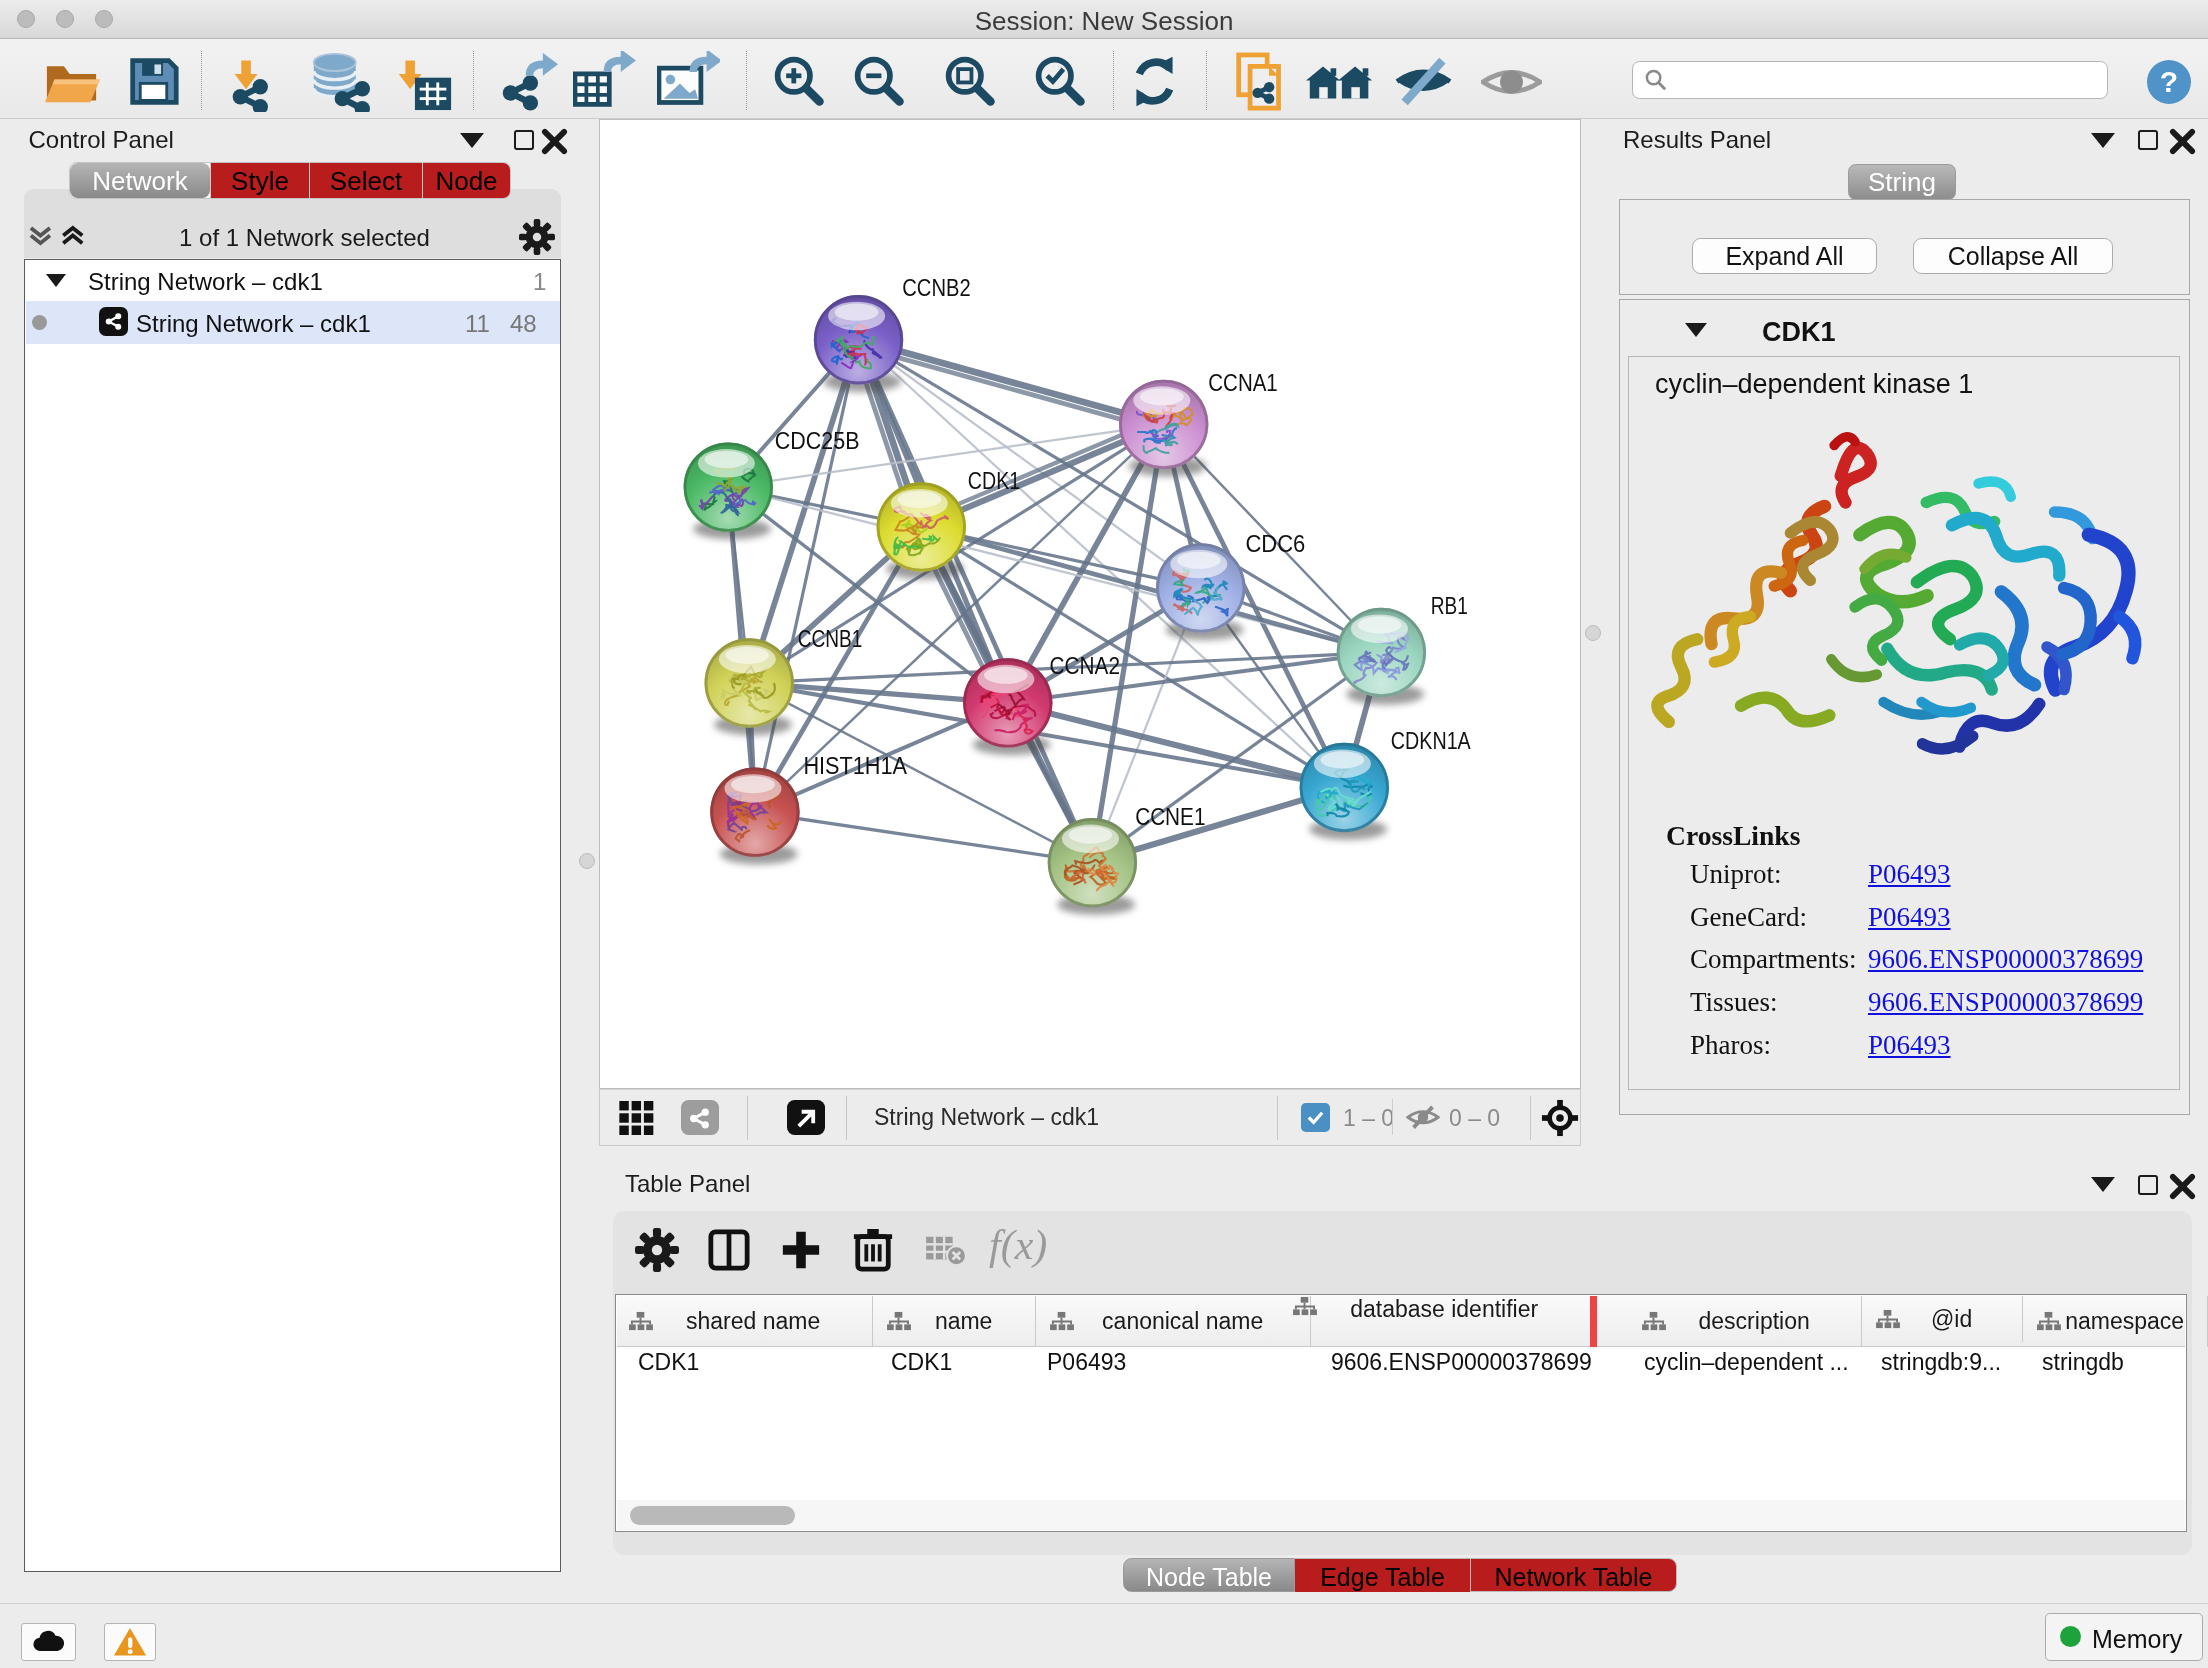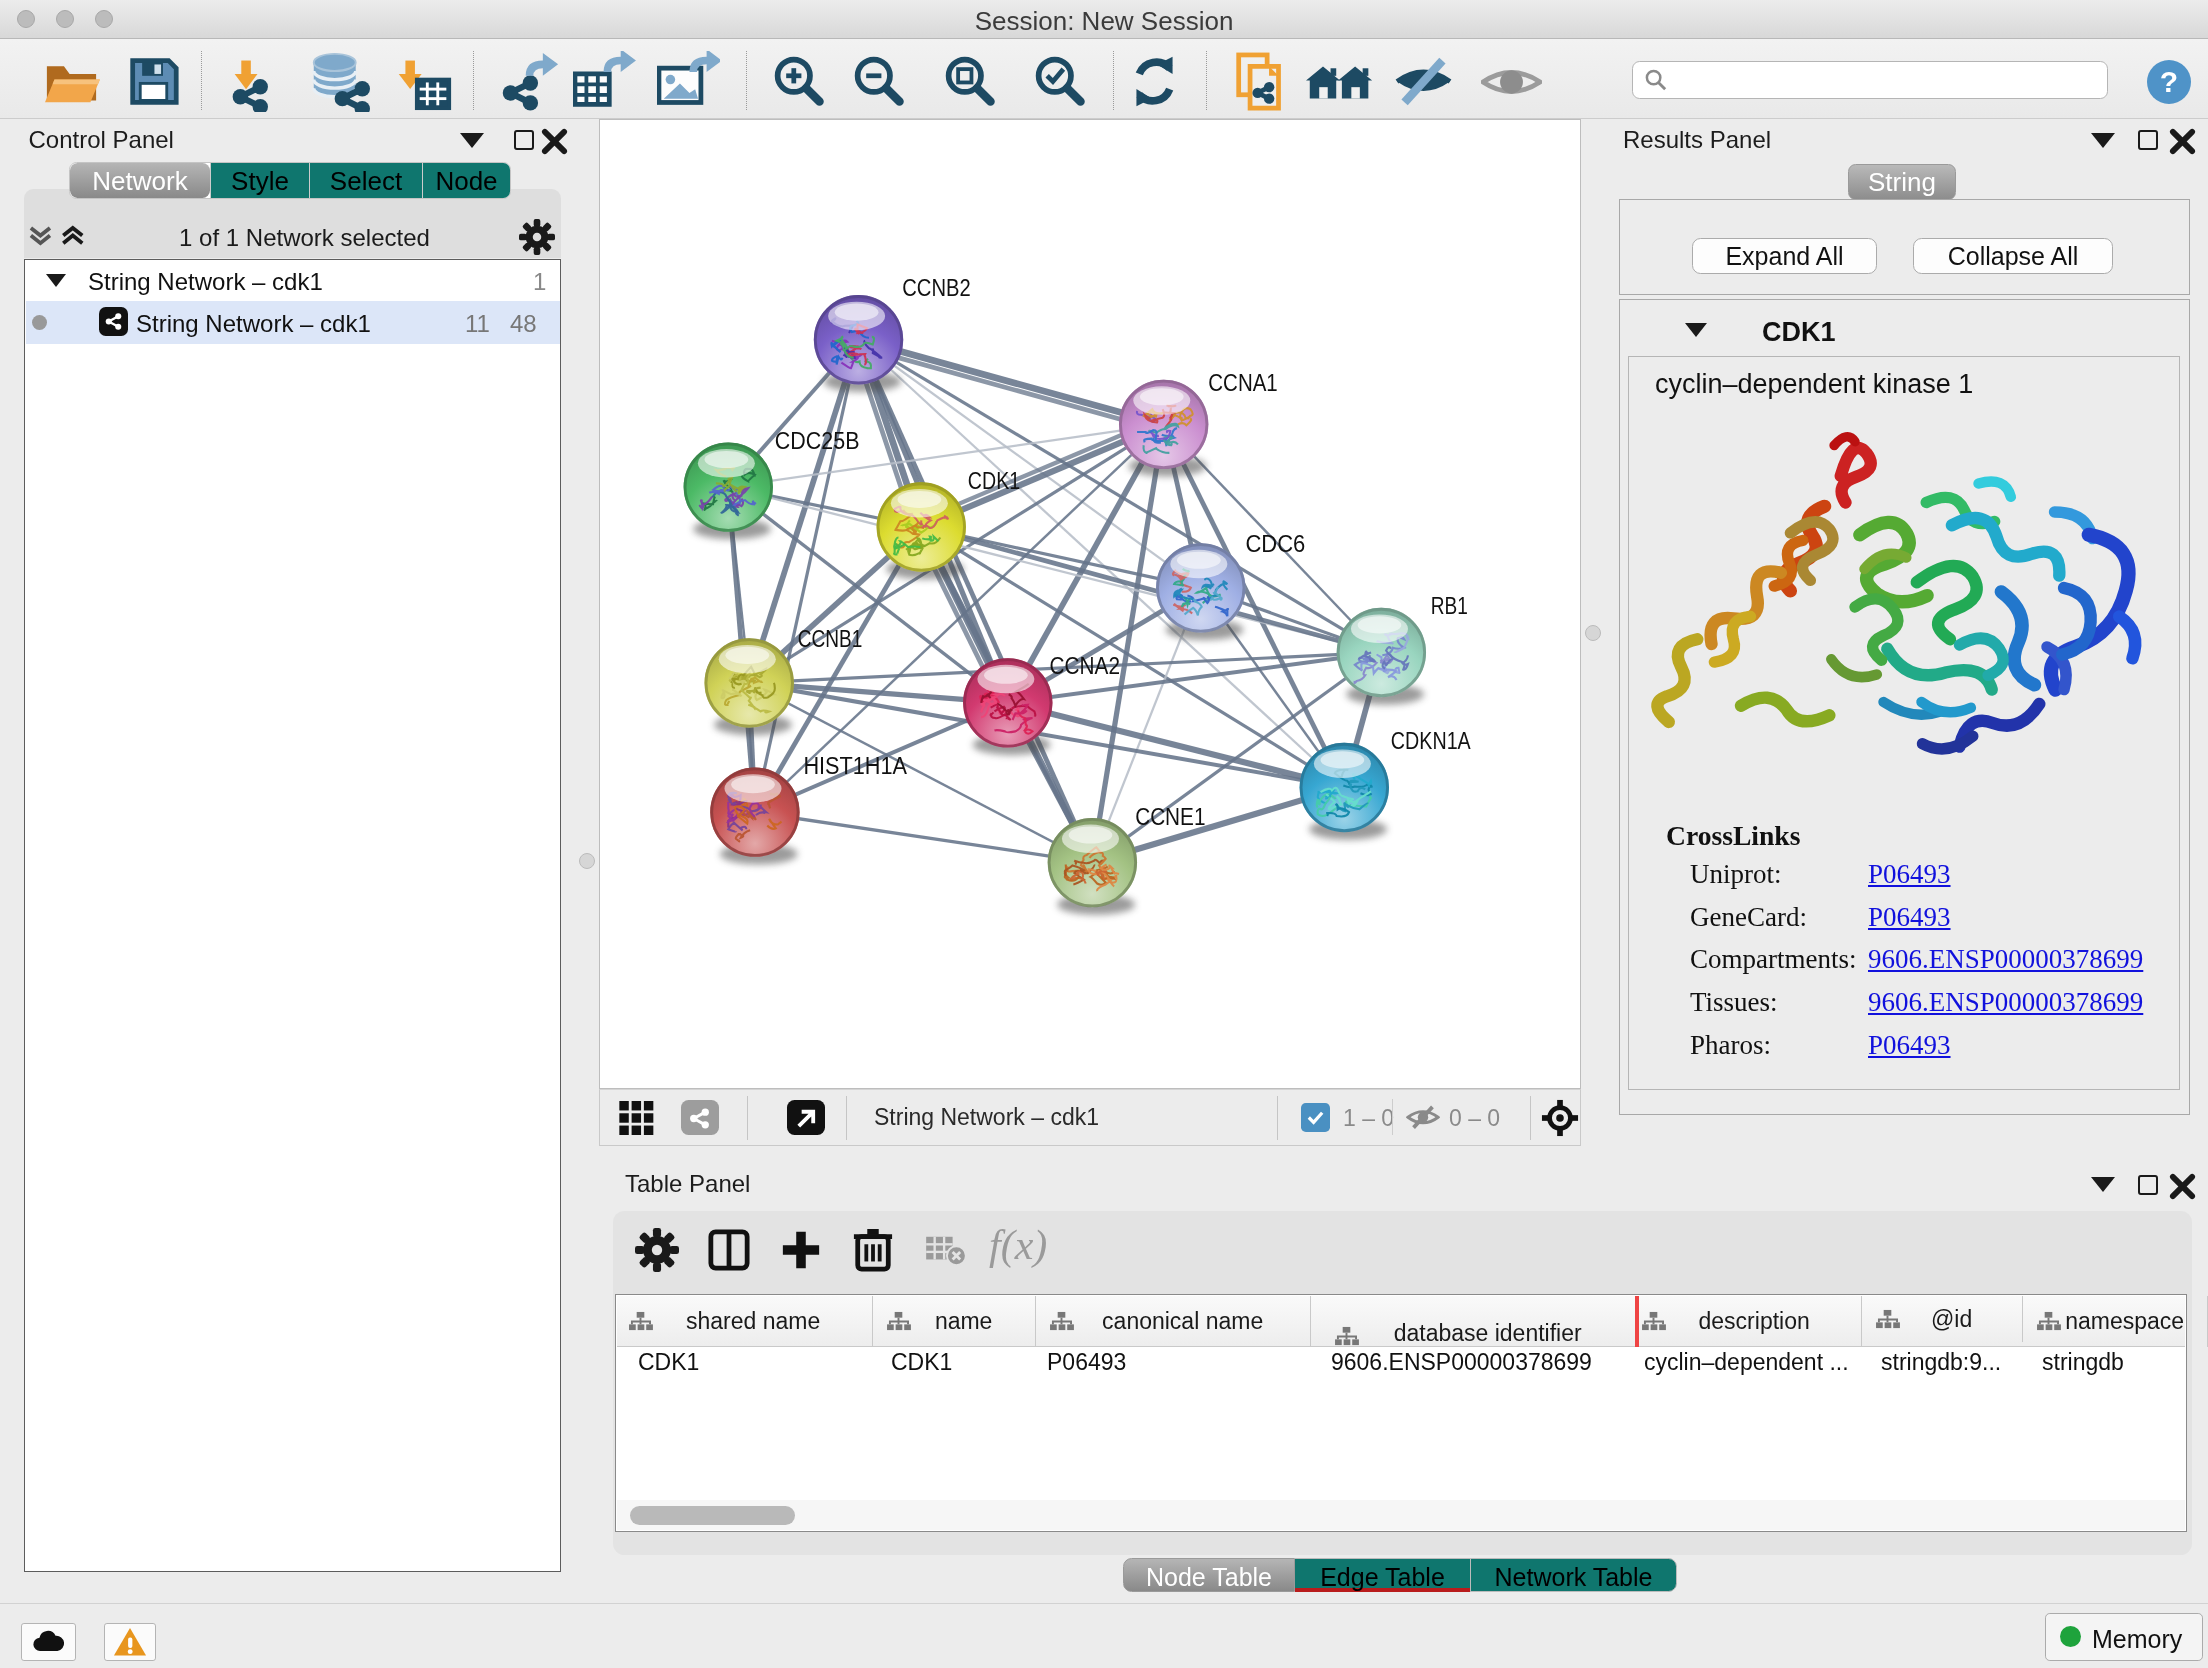--- a/index.html
+++ b/index.html
@@ -2,21 +2,21 @@
 <html style="font-size:15px"><head><meta charset="utf-8"><style>
 *{margin:0;padding:0;box-sizing:border-box}
 html,body{width:2208px;height:1668px;overflow:hidden}
 body{font-family:"Liberation Sans",sans-serif;background:#ececec;position:relative}
 .abs{position:absolute}
 .panelhead{font-size:24px;color:#1c1c1c}
 .tri{width:0;height:0;border-left:12.4px solid transparent;border-right:12.4px solid transparent;border-top:15px solid #1a1a1a}
 .wbox{width:20px;height:20px;border:2.9px solid #1a1a1a;border-radius:2.9px}
 .sep{border-left:1.9px dotted #9a9a9a;height:59px;top:51px}
 .tabsel{background:linear-gradient(#b5b5b5,#898989);color:#fff}
-.tabw{background:#0f766e;color:#000}
+.tabw{background:#b91c1c;color:#000}
 </style></head><body>
 
 <div class="abs" style="left:0;top:0;width:2208px;height:39px;background:linear-gradient(#ececec,#d8d8d8);border-bottom:1px solid #b8b8b8"></div>
 <div class="abs" style="left:17px;top:9.5px;width:18px;height:18px;border-radius:50%;background:#bcbcbc;border:1px solid #a8a8a8"></div>
 <div class="abs" style="left:56px;top:9.5px;width:18px;height:18px;border-radius:50%;background:#bcbcbc;border:1px solid #a8a8a8"></div>
 <div class="abs" style="left:95px;top:9.5px;width:18px;height:18px;border-radius:50%;background:#bcbcbc;border:1px solid #a8a8a8"></div>
 <div class="abs" style="left:0;top:5.7px;width:2208px;text-align:center;font-size:26px;color:#3b3b3b">Session: New Session</div>
 
 <div class="abs" style="left:0;top:39px;width:2208px;height:80px;background:linear-gradient(#f2f2f2,#e9e9e9);border-bottom:1px solid #cccccc"></div>
 <svg class="abs" style="left:41px;top:55px" width="61" height="53" viewBox="0 0 64 56">
@@ -765,21 +765,21 @@
 <div class="abs" style="left:1036px;top:1296px;width:275px;height:51px;border-right:1px solid #c9c9c9;display:flex;align-items:center">
     <span style="margin-left:13.3px;line-height:0"><svg width="25" height="21" viewBox="0 0 26 22">
         <rect x="9" y="1" width="8" height="6" fill="#777"></rect>
         <rect x="1" y="14" width="7" height="6" fill="#777"></rect>
         <rect x="10" y="14" width="7" height="6" fill="#777"></rect>
         <rect x="19" y="14" width="7" height="6" fill="#777"></rect>
         <path d="M13,7 L13,11 M4,14 L4,11 L23,11 L23,14 M13,11 L13,14" stroke="#777" stroke-width="2" fill="none"></path>
       </svg></span>
     <span style="flex:1;text-align:center;font-size:23px;color:#1a1a1a;margin-right:19px">canonical name</span>
   </div>
-<div class="abs" style="left:1321px;top:1296px;width:318px;height:51px;border-right:4px solid #ef4444;display:flex;align-items:flex-end">
+<div class="abs" style="left:1279px;top:1296px;width:318px;height:51px;border-right:7px solid #ef4444;display:flex;align-items:flex-start">
     <span style="margin-left:13.3px;line-height:0"><svg width="25" height="21" viewBox="0 0 26 22">
         <rect x="9" y="1" width="8" height="6" fill="#777"></rect>
         <rect x="1" y="14" width="7" height="6" fill="#777"></rect>
         <rect x="10" y="14" width="7" height="6" fill="#777"></rect>
         <rect x="19" y="14" width="7" height="6" fill="#777"></rect>
         <path d="M13,7 L13,11 M4,14 L4,11 L23,11 L23,14 M13,11 L13,14" stroke="#777" stroke-width="2" fill="none"></path>
       </svg></span>
     <span style="flex:1;text-align:center;font-size:23px;color:#1a1a1a;margin-right:19px">database identifier</span>
   </div>
 <div class="abs" style="left:1628px;top:1296px;width:234px;height:51px;border-right:1px solid #c9c9c9;display:flex;align-items:center">

